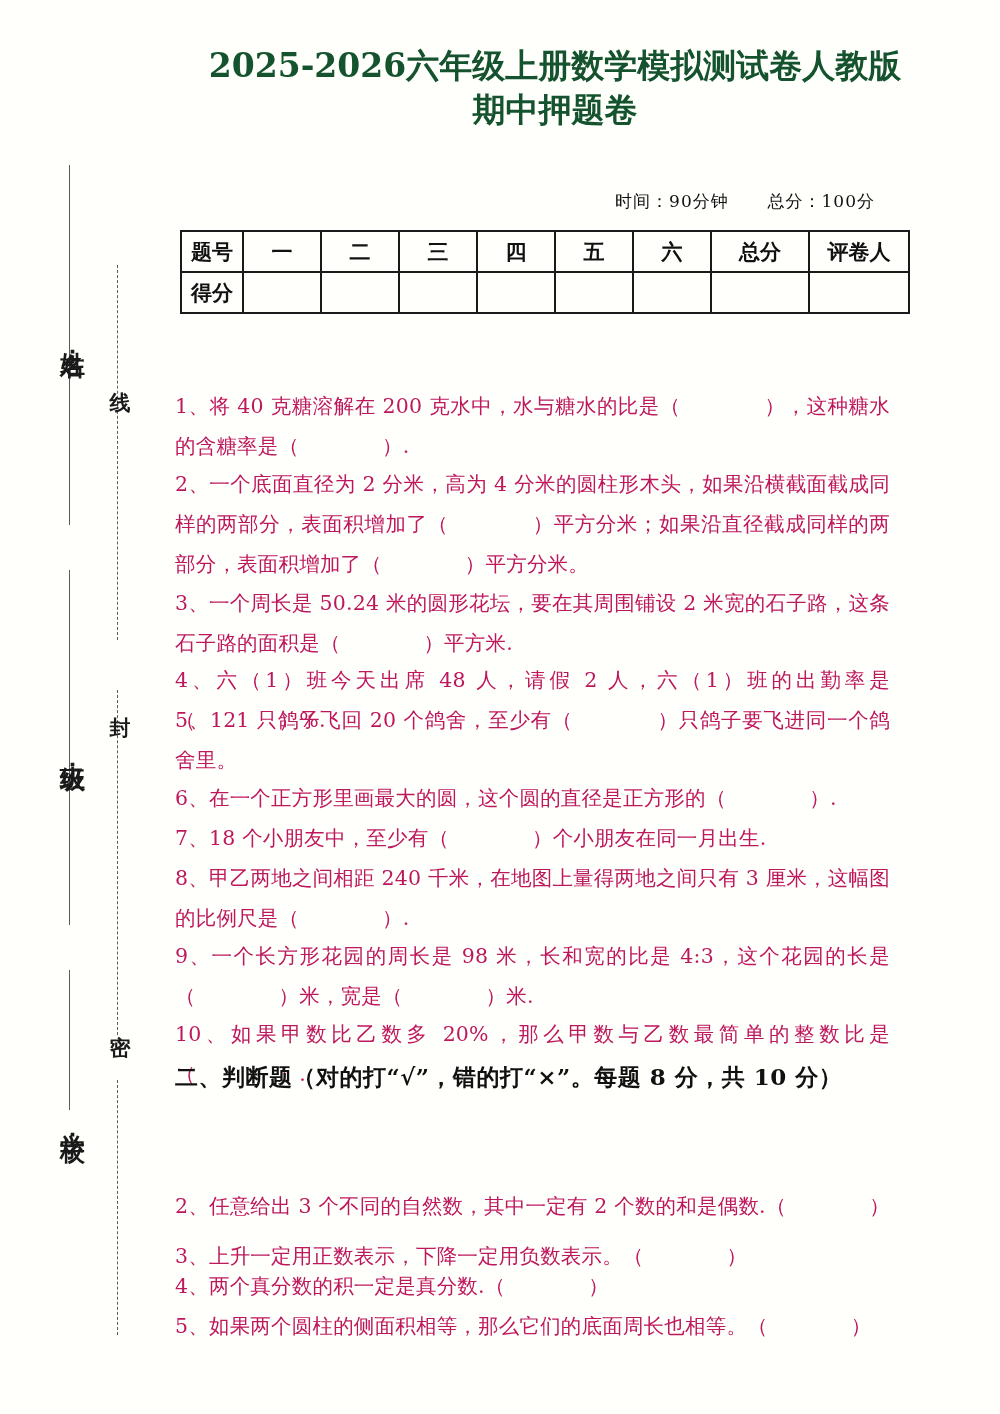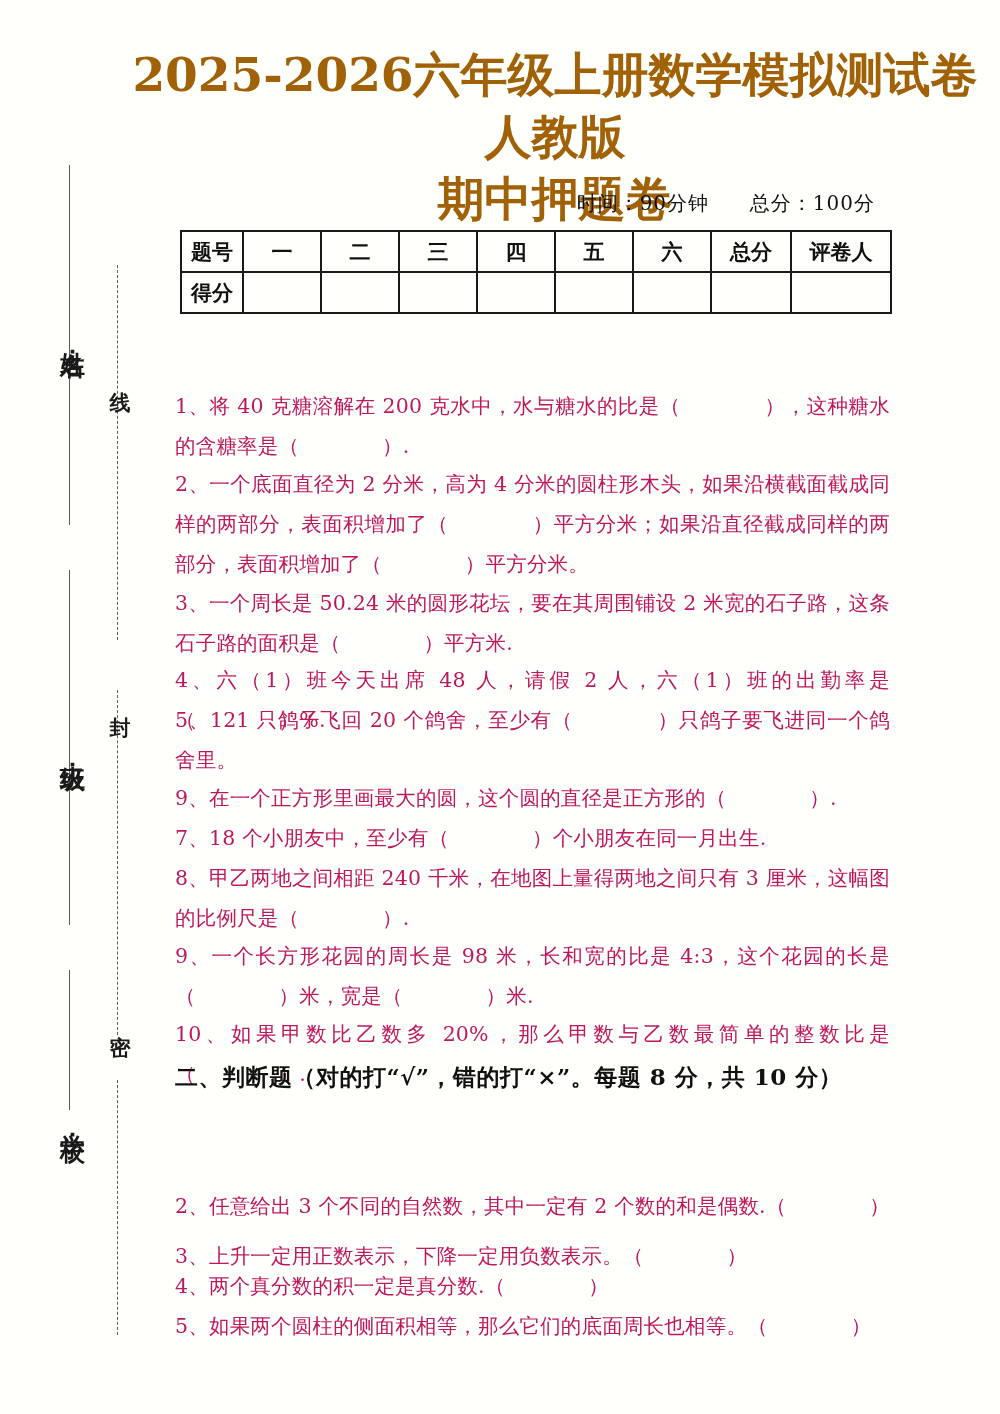--- a/index.html
+++ b/index.html
@@ -52,32 +52,32 @@
     font-weight: 700;
     left: 106px;
   }
 
   
   #exam-title {
     position: absolute;
     left: 120px; top: 44px;
     width: 870px;
     text-align: center;
-    font-size: 47px;
+    font-size: 33px;
     font-weight: 700;
     line-height: 1.32;
-    color: #a16207;
+    color: #14532d;
     letter-spacing: 0px;
   }
   #meta-line {
     position: absolute;
     left: 175px; top: 190px;
     width: 700px;
     text-align: right;
-    font-size: 20px;
+    font-size: 17px;
     color: #111;
     letter-spacing: 1px;
   }
   #meta-line .gap { display: inline-block; width: 26px; }
 
   
   #score-table {
     position: absolute;
     left: 180px; top: 230px;
     width: 697px;
@@ -89,21 +89,21 @@
     height: 41px;
     text-align: center;
     vertical-align: middle;
     font-size: 21px;
     font-weight: 700;
     color: #111;
     padding: 0;
   }
   #score-table td.lab { width: 62px; }
   #score-table td.num { width: 78px; }
-  #score-table td.tot { width: 80px; margin-top: 32px; }
+  #score-table td.tot { width: 98px; margin-top: 32px; }
   #score-table td.grader { width: 100px; }
 
   
   .section-heading {
     position: absolute;
     left: 175px;
     width: 790px;
     font-size: 23px;
     font-weight: 700;
     color: #111;
@@ -182,21 +182,21 @@
       </tr>
     </tbody>
   </table>
 
 
   <div class="question" style="top:386px;">1、将 40 克糖溶解在 200 克水中，水与糖水的比是（　　　　），这种糖水的含糖率是（　　　　）.</div>
   <div class="question" style="top:464px;">2、一个底面直径为 2 分米，高为 4 分米的圆柱形木头，如果沿横截面截成同样的两部分，表面积增加了（　　　　）平方分米；如果沿直径截成同样的两部分，表面积增加了（　　　　）平方分米。</div>
   <div class="question" style="top:583px;">3、一个周长是 50.24 米的圆形花坛，要在其周围铺设 2 米宽的石子路，这条石子路的面积是（　　　　）平方米.</div>
   <div class="question" style="top:660px;">4、六（1）班今天出席 48 人，请假 2 人，六（1）班的出勤率是（　　　　）%.</div>
   <div class="question" style="top:700px;">5、121 只鸽子飞回 20 个鸽舍，至少有（　　　　）只鸽子要飞进同一个鸽舍里。</div>
-  <div class="question" style="top:778px;">9、在一个正方形里画最大的圆，这个圆的直径是正方形的（　　　　）.</div>
+  <div class="question" style="top:778px;">6、在一个正方形里画最大的圆，这个圆的直径是正方形的（　　　　）.</div>
   <div class="question" style="top:818px;">7、18 个小朋友中，至少有（　　　　）个小朋友在同一月出生.</div>
   <div class="question" style="top:858px;">8、甲乙两地之间相距 240 千米，在地图上量得两地之间只有 3 厘米，这幅图的比例尺是（　　　　）.</div>
   <div class="question" style="top:936px;">9、一个长方形花园的周长是 98 米，长和宽的比是 4:3，这个花园的长是（　　　　）米，宽是（　　　　）米.</div>
   <div class="question" style="top:1014px;">10、如果甲数比乙数多 20%，那么甲数与乙数最简单的整数比是（　　　　）.</div>
 
   <div class="section-heading" style="top:1062px;">二、判断题（对的打“√”，错的打“×”。每题 8 分，共 10 分）</div>
 
   <div class="question" style="top:1186px;">2、任意给出 3 个不同的自然数，其中一定有 2 个数的和是偶数.（　　　　）</div>
   <div class="question" style="top:1236px;">3、上升一定用正数表示，下降一定用负数表示。（　　　　）</div>
   <div class="question" style="top:1266px;">4、两个真分数的积一定是真分数.（　　　　）</div>

